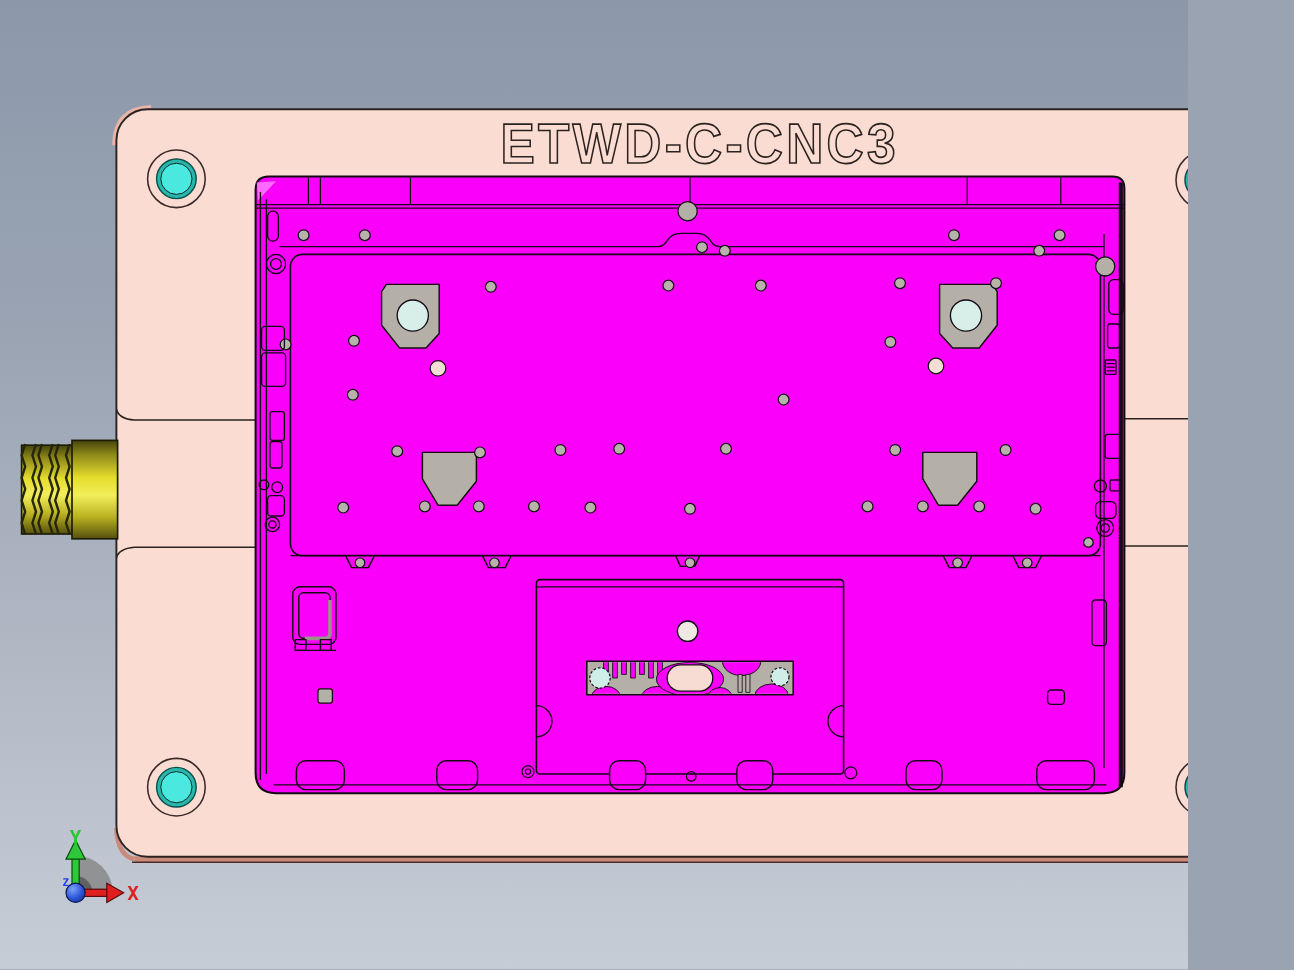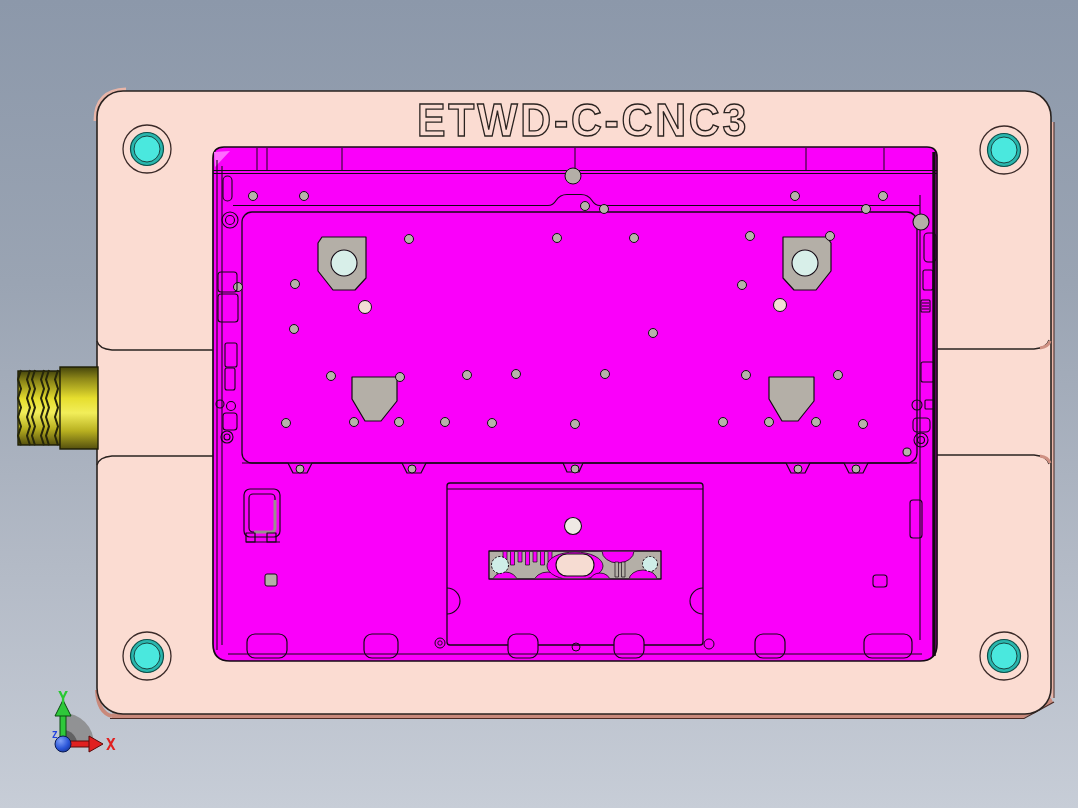--- a/index.html
+++ b/index.html
@@ -1,17 +1,17 @@
 <!DOCTYPE html>
 <html><head>
 <meta charset="utf-8">
 <style>
   html,body{margin:0;padding:0;background:#9aa3b2;}
   .viewport{
-    position:relative;width:1078px;height:808px;overflow:hidden;
+    position:relative;width:990px;height:808px;overflow:hidden;
     background:linear-gradient(180deg,#8c98aa 0%,#9aa4b3 35%,#b3bac6 70%,#c7cdd7 100%);
     font-family:"Liberation Sans",sans-serif;
   }
   svg{display:block}
   .title-text{
     font-family:"Liberation Sans",sans-serif;
     font-weight:bold;font-size:47px;letter-spacing:3px;
     fill:none;stroke:#2a2320;stroke-width:1.4px;
   }
   .axis-label{font-family:"DejaVu Sans Mono","Liberation Mono",monospace;font-weight:bold;font-size:16px;}

